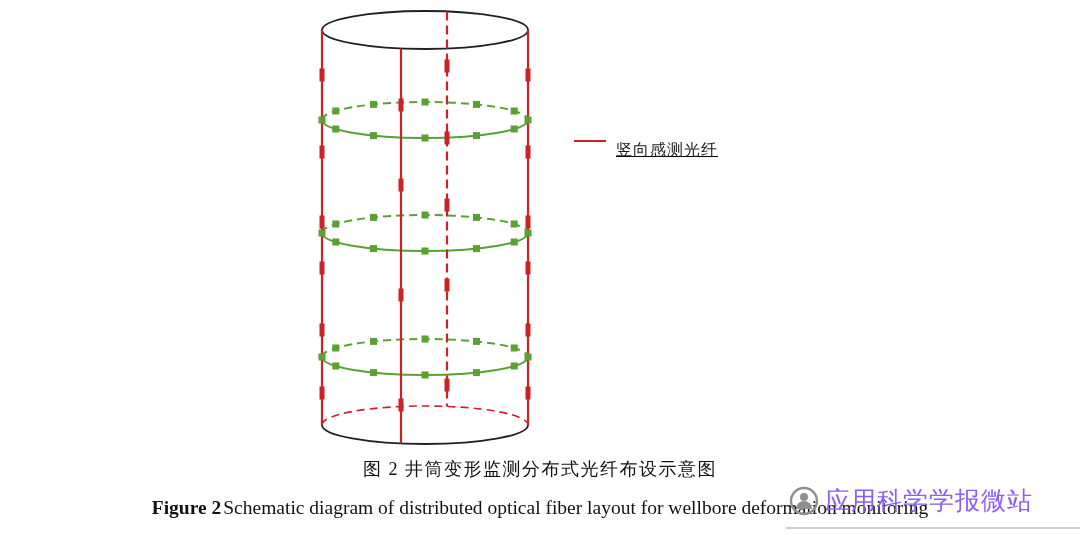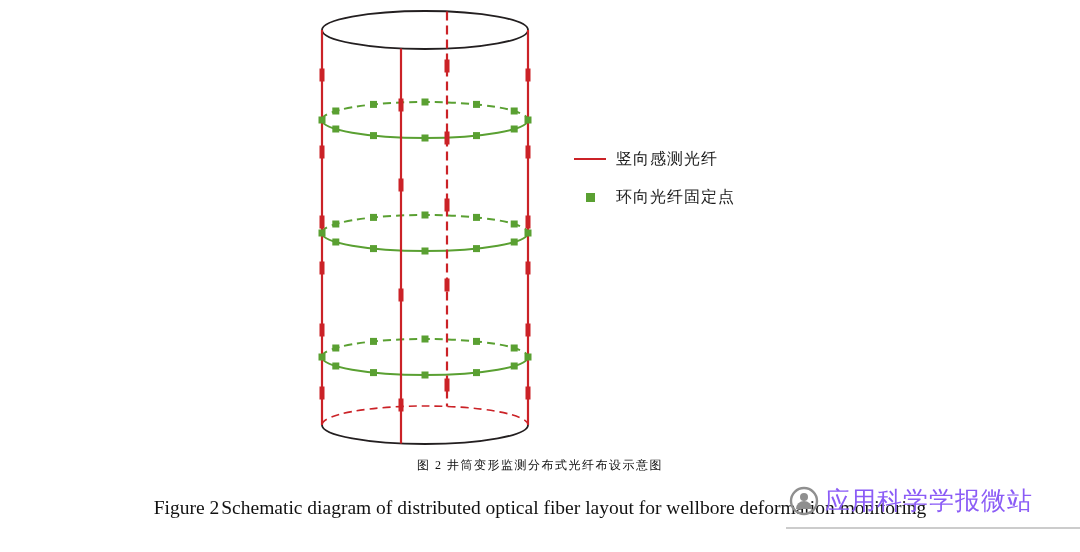--- a/index.html
+++ b/index.html
@@ -2,35 +2,35 @@
 <html><head>
 <meta charset="utf-8">
 <style>
   html,body{margin:0;padding:0;background:#ffffff;}
   .page{position:relative;width:1080px;height:552px;background:#ffffff;overflow:hidden;
         font-family:"Liberation Serif",serif;}
   .fig-svg{position:absolute;left:0;top:0;}
 
   
   .legend{position:absolute;left:572px;top:140px;}
-  .legend-row{display:flex;align-items:center;height:38px;}
+  .legend-row{display:flex;align-items:flex-start;height:38px;text-decoration:underline;}
   .lg-marker{width:36px;display:flex;justify-content:center;align-items:center;margin-right:8px;}
   .lg-label{font-size:16px;color:#1c1c1c;letter-spacing:1px;white-space:nowrap;}
   .swatch-line{width:32px;height:2px;}
   .swatch-rect-red{width:7px;height:14px;}
   .swatch-rect-green{width:9px;height:9px;}
   .c-red{background:#cb2227;}
   .c-green{background:#5aa032;}
 
   
   .caption-zh{position:absolute;top:457px;left:0;width:1080px;text-align:center;
-              font-size:12px;color:#111;letter-spacing:1.5px;}
+              font-size:18px;color:#111;letter-spacing:1.5px;}
   .caption-en{position:absolute;top:497px;left:0;width:1080px;text-align:center;
               font-size:19.5px;color:#111;}
-  .caption-en .fig-label{font-weight:normal;margin-right:2px;}
+  .caption-en .fig-label{font-weight:bold;margin-right:2px;}
 
   
   .watermark{position:absolute;left:788px;top:484px;display:flex;align-items:center;
              z-index:3;color:#8b5cf6;font-family:"Liberation Sans",sans-serif;
              font-size:25px;letter-spacing:1px;white-space:nowrap;}
   .watermark .wm-icon{margin-right:5px;display:inline-flex;}
   .watermark-underline{position:absolute;left:786px;top:527px;width:294px;height:2px;
              background:#cccccc;z-index:3;}
 </style>
 </head>
@@ -119,26 +119,20 @@
       </g>
   </svg>
 
   <div class="legend">
     <div class="legend-row">
       <span class="lg-marker">
           <span class="swatch-line c-red"></span>
         </span>
       <span class="lg-label">竖向感测光纤</span>
     </div>
-    <div class="legend-row">
-      <span class="lg-marker">
-          <span class="swatch-rect-green c-green"></span>
-        </span>
-      <span class="lg-label">环向光纤固定点</span>
-    </div>
   </div>
 
   <div class="caption-zh">图 2  井筒变形监测分布式光纤布设示意图</div>
   <div class="caption-en">
     <span class="fig-label">Figure 2</span><span>Schematic diagram of distributed optical fiber layout for wellbore deformation monitoring</span>
   </div>
 
   <div class="watermark">
     <span class="wm-icon">
       <svg width="32" height="32" viewBox="0 0 32 32">

